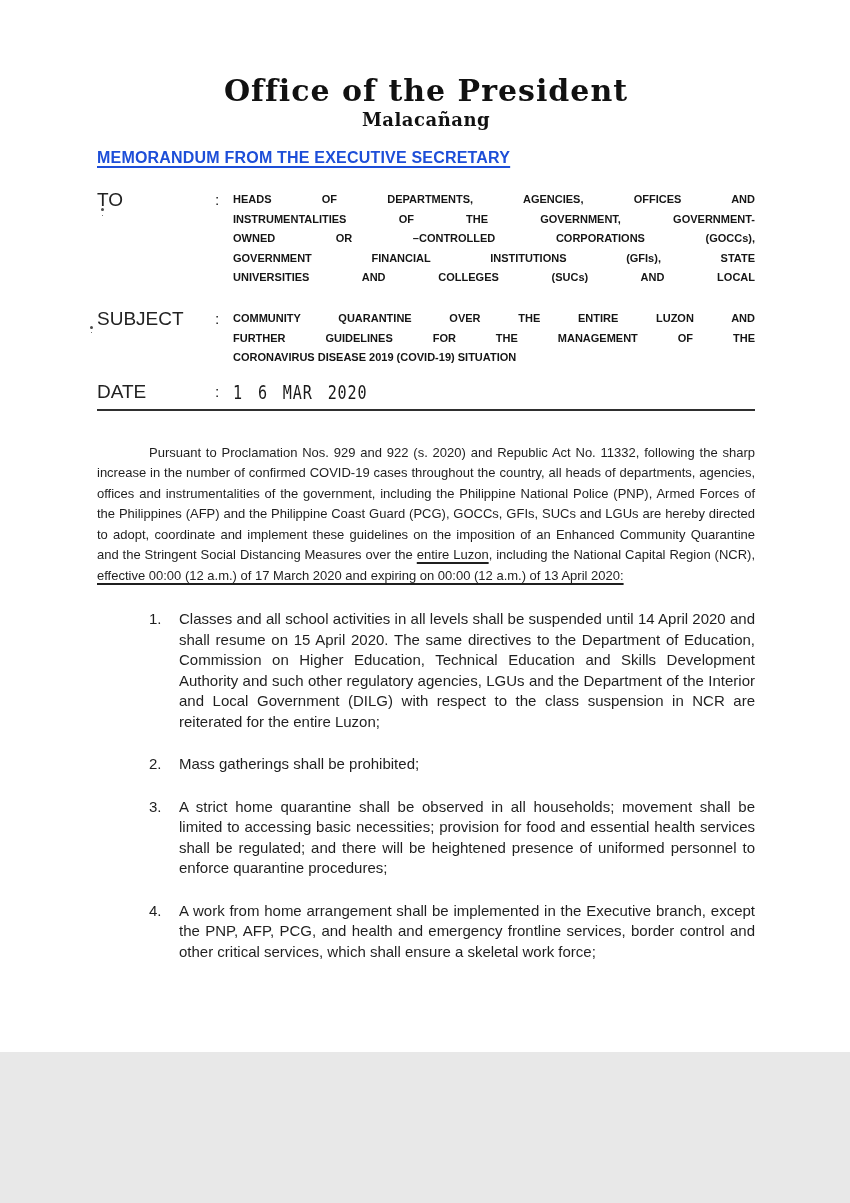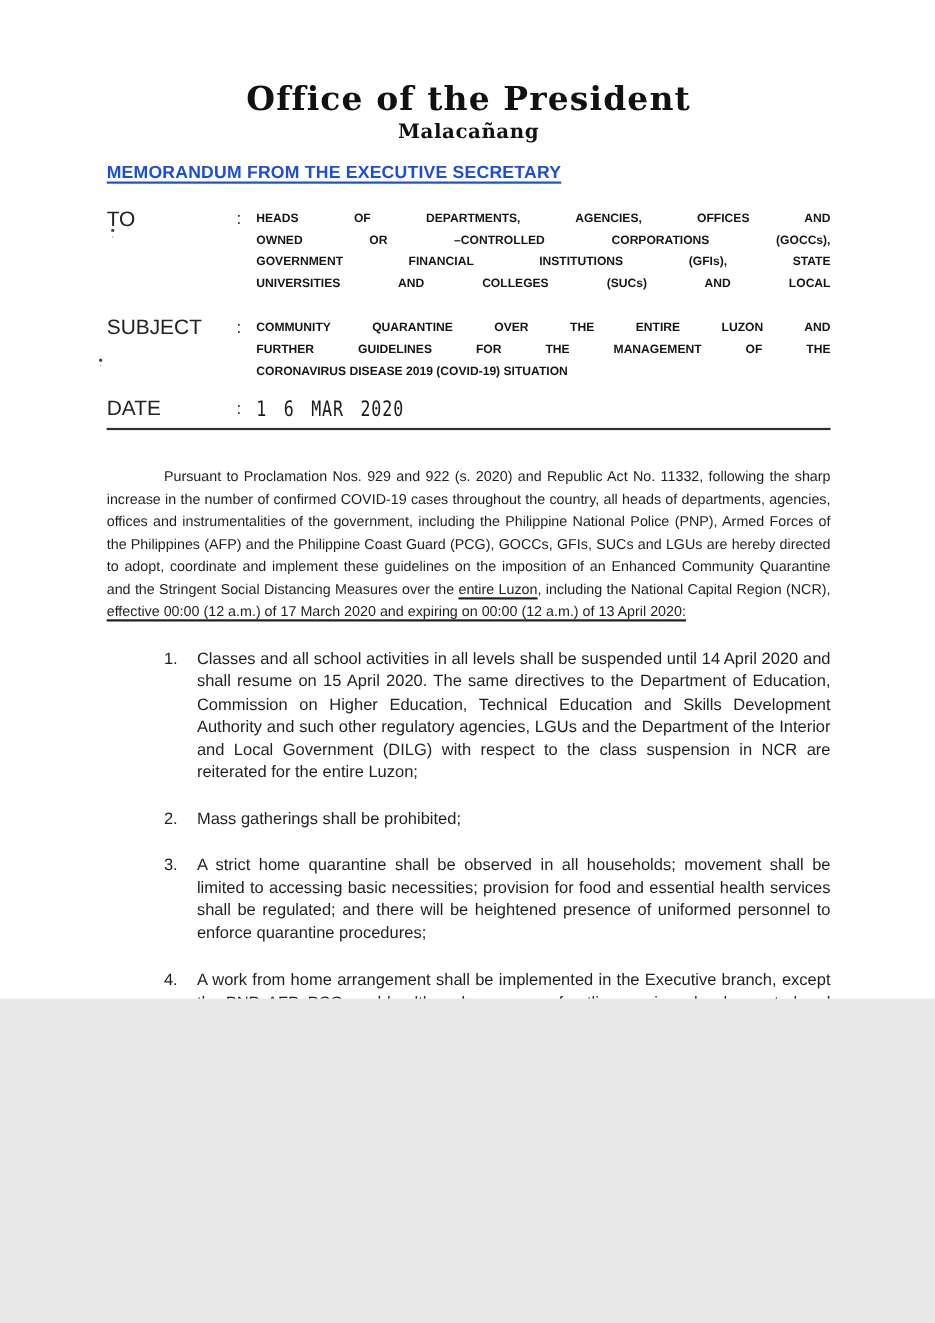--- a/index.html
+++ b/index.html
@@ -1,19 +1,19 @@
 <!DOCTYPE html>
 <html><head>
 <meta charset="utf-8">
 <style>
   html, body { margin: 0; padding: 0; background: #e8e8e8; }
   .page {
     position: relative;
     width: 850px;
-    height: 908px;
+    height: 1052px;
     margin: 0 auto;
     background: #ffffff;
     color: #1f1f1f;
     font-family: "Liberation Sans", sans-serif;
     overflow: hidden;
   }
   .content {
     position: absolute;
     left: 97px;
     top: 0;
@@ -136,20 +136,21 @@
       <div class="lh3">Malacañang</div>
     </div>
 
     <div class="memo-title">MEMORANDUM FROM THE EXECUTIVE SECRETARY</div>
 
     <div class="field-row row-to">
       <div class="flabel">TO</div>
       <div class="fcolon">:</div>
       <div class="fvalue caps">
           <div class="jline">HEADS OF DEPARTMENTS, AGENCIES, OFFICES AND</div>
+          <div class="jline">INSTRUMENTALITIES OF THE GOVERNMENT, GOVERNMENT-</div>
           <div class="jline">OWNED OR –CONTROLLED CORPORATIONS (GOCCs),</div>
           <div class="jline">GOVERNMENT FINANCIAL INSTITUTIONS (GFIs), STATE</div>
           <div class="jline">UNIVERSITIES AND COLLEGES (SUCs) AND LOCAL</div>
         </div>
     </div>
 
     <div class="field-row row-subject">
       <div class="flabel">SUBJECT</div>
       <div class="fcolon">:</div>
       <div class="fvalue caps">

